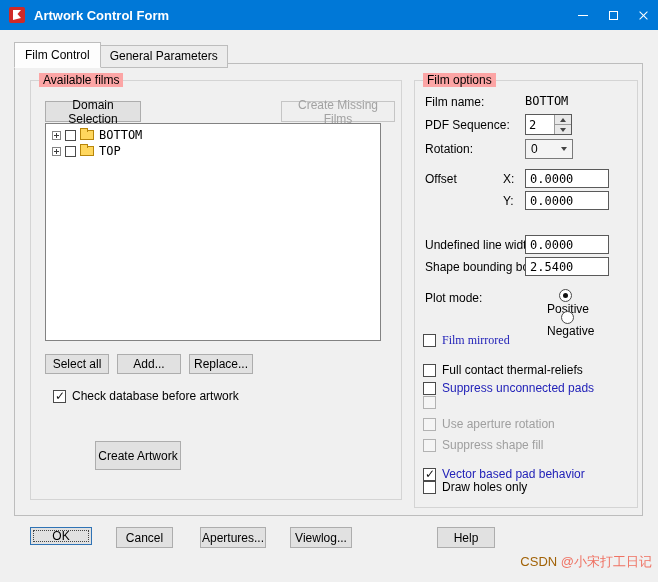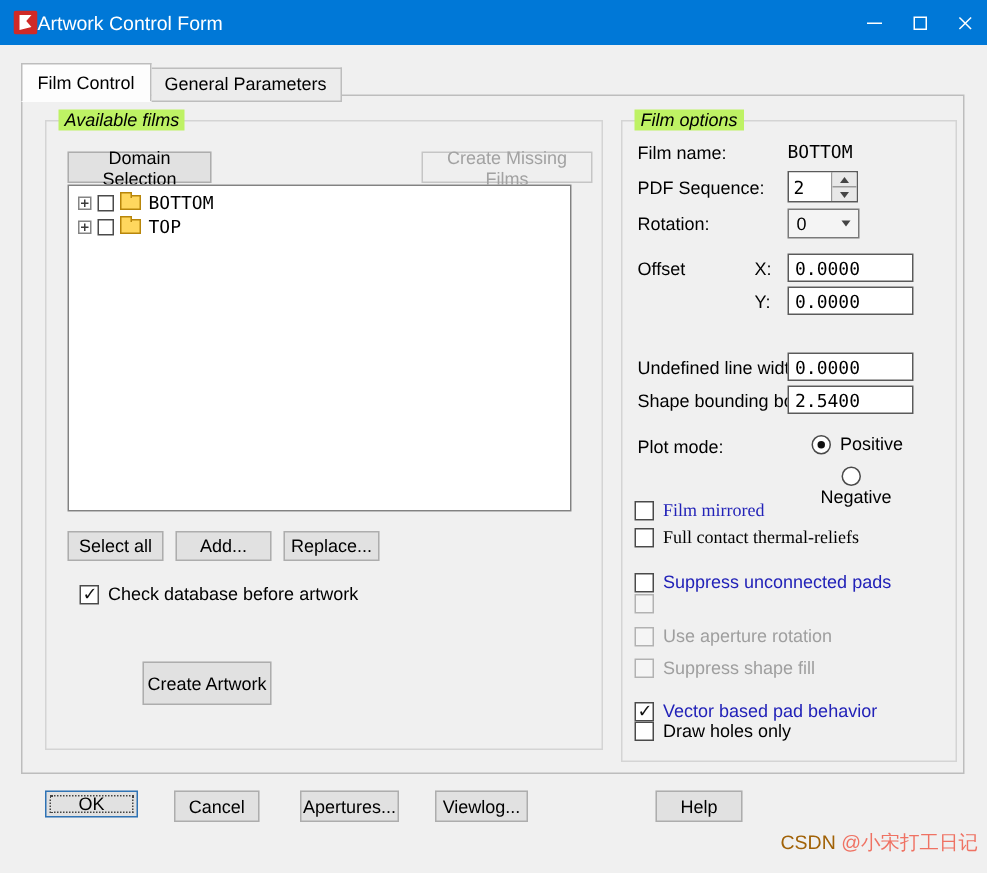--- a/index.html
+++ b/index.html
@@ -4,40 +4,40 @@
 <style>
   * { box-sizing: border-box; margin: 0; padding: 0; }
   html,body { width:658px; height:582px; overflow:hidden; }
   body { font-family:"Liberation Sans", sans-serif; font-size:12px; color:#000; cursor:default; }
 
   #dialog { position:relative; width:658px; height:582px; background:#f0f0f0; }
 
   
   .titlebar { position:absolute; top:0; left:0; width:658px; height:30px; background:#0078d7; display:flex; align-items:center; }
   .app-icon { margin-left:9px; width:16px; height:16px; flex:0 0 auto; }
-  .title-text { color:#fff; font-size:13px; margin-left:0; white-space:nowrap; }
+  .title-text { color:#fff; font-size:13px; margin-left:9px; white-space:nowrap;font-weight:bold; }
   .cap-btns { position:absolute; right:0; top:0; height:30px; display:flex; }
   .cap-btn { width:30px; height:30px; display:flex; align-items:center; justify-content:center; }
   .min-glyph { width:10px; height:1px; background:#fff; display:block; }
   .max-glyph { width:9px; height:9px; border:1px solid #fff; display:block; }
   .close-glyph { position:relative; width:11px; height:11px; display:block; }
   .close-glyph::before, .close-glyph::after { content:""; position:absolute; left:5px; top:0; width:1px; height:11px; background:#fff; }
   .close-glyph::before { transform:rotate(45deg); }
   .close-glyph::after { transform:rotate(-45deg); }
 
   
   .tabstrip { position:absolute; left:14px; top:42px; display:flex; align-items:flex-end; z-index:3; }
   .tab { border:1px solid #bdbdbd; padding:3px 9px 4px 9px; background:#ececec; font-size:12px; margin-bottom:-1px; }
   .tab.active { background:#fdfdfd; padding:5px 10px 5px 10px; border-bottom:1px solid #fdfdfd; position:relative; z-index:4; }
   .tab.inactive { border-left:none; }
   .tabpage { position:absolute; left:14px; top:63px; width:629px; height:453px; border:1px solid #bdbdbd; background:#f0f0f0; z-index:1; }
 
   
   .groupbox { position:absolute; border:1px solid #d4d4d4; z-index:2; }
-  .group-caption { position:absolute; top:-8px; left:8px; background:#bef264; padding:0 4px; font-size:12px;font-style:italic; }
+  .group-caption { position:absolute; top:-8px; left:8px; background:#fca5a5; padding:0 4px; font-size:12px; }
 
   
   .btn { position:absolute; background:#e1e1e1; border:1px solid #adadad; font-family:"Liberation Sans",sans-serif; font-size:12px; color:#000; text-align:center; display:flex; align-items:center; justify-content:center; z-index:3; }
   .btn.disabled { color:#a2a2a2; background:#efefef; border-color:#c5c5c5; }
   .btn.default { border:1px solid #2f73b5; outline:1px dotted #444; outline-offset:-4px; }
 
   
   .tree { position:absolute; left:14px; top:42px; width:336px; height:218px; background:#fff; border:1px solid #828282; z-index:3; padding-top:3px; }
   .tree-row { display:flex; align-items:center; height:16px; padding-left:6px; }
   .expander { position:relative; width:9px; height:9px; border:1px solid #848484; background:#fff; flex:0 0 auto; }
@@ -176,34 +176,34 @@
     <span class="field-label" style="left:88px; top:113px;">Y:</span>
     <input class="edit" style="left: 110px; top: 110px; width: 84px; height: 19px;" value="0.0000">
 
     <span class="field-label" style="left:10px; top:157px;">Undefined line width:</span>
     <input class="edit" style="left: 110px; top: 154px; width: 84px; height: 19px;" value="0.0000">
 
     <span class="field-label" style="left:10px; top:179px;">Shape bounding box:</span>
     <input class="edit" style="left: 110px; top: 176px; width: 84px; height: 19px;" value="2.5400">
 
     <span class="field-label" style="left:10px; top:210px;">Plot mode:</span>
-    <label class="cb-row" style="left:126px; top:208px;">
+    <label class="cb-row" style="left:126px; top:208px;flex-direction:column;">
       <span class="rad selected"></span>
       <span class="lbl">Positive</span>
     </label>
     <label class="cb-row" style="left:126px; top:230px;flex-direction:column;">
       <span class="rad"></span>
       <span class="lbl">Negative</span>
     </label>
 
     <label class="cb-row" style="left:8px; top:252px;">
       <span class="box"></span>
       <span class="lbl" style="color: rgb(34, 34, 184); font-family: Liberation Serif, serif;">Film mirrored</span>
     </label>
-    <label class="cb-row" style="left:8px; top:270px;font-family:Liberation Serif, serif;">
+    <label class="cb-row" style="left:8px; top:282px;">
       <span class="box"></span>
       <span class="lbl">Full contact thermal-reliefs</span>
     </label>
     <label class="cb-row" style="left:8px; top:300px;">
       <span class="box"></span>
       <span class="lbl" style="color: rgb(34, 34, 184);">Suppress unconnected pads</span>
     </label>
     <label class="cb-row disabled" style="left:8px; top:315px;">
       <span class="box"></span>
     </label>

